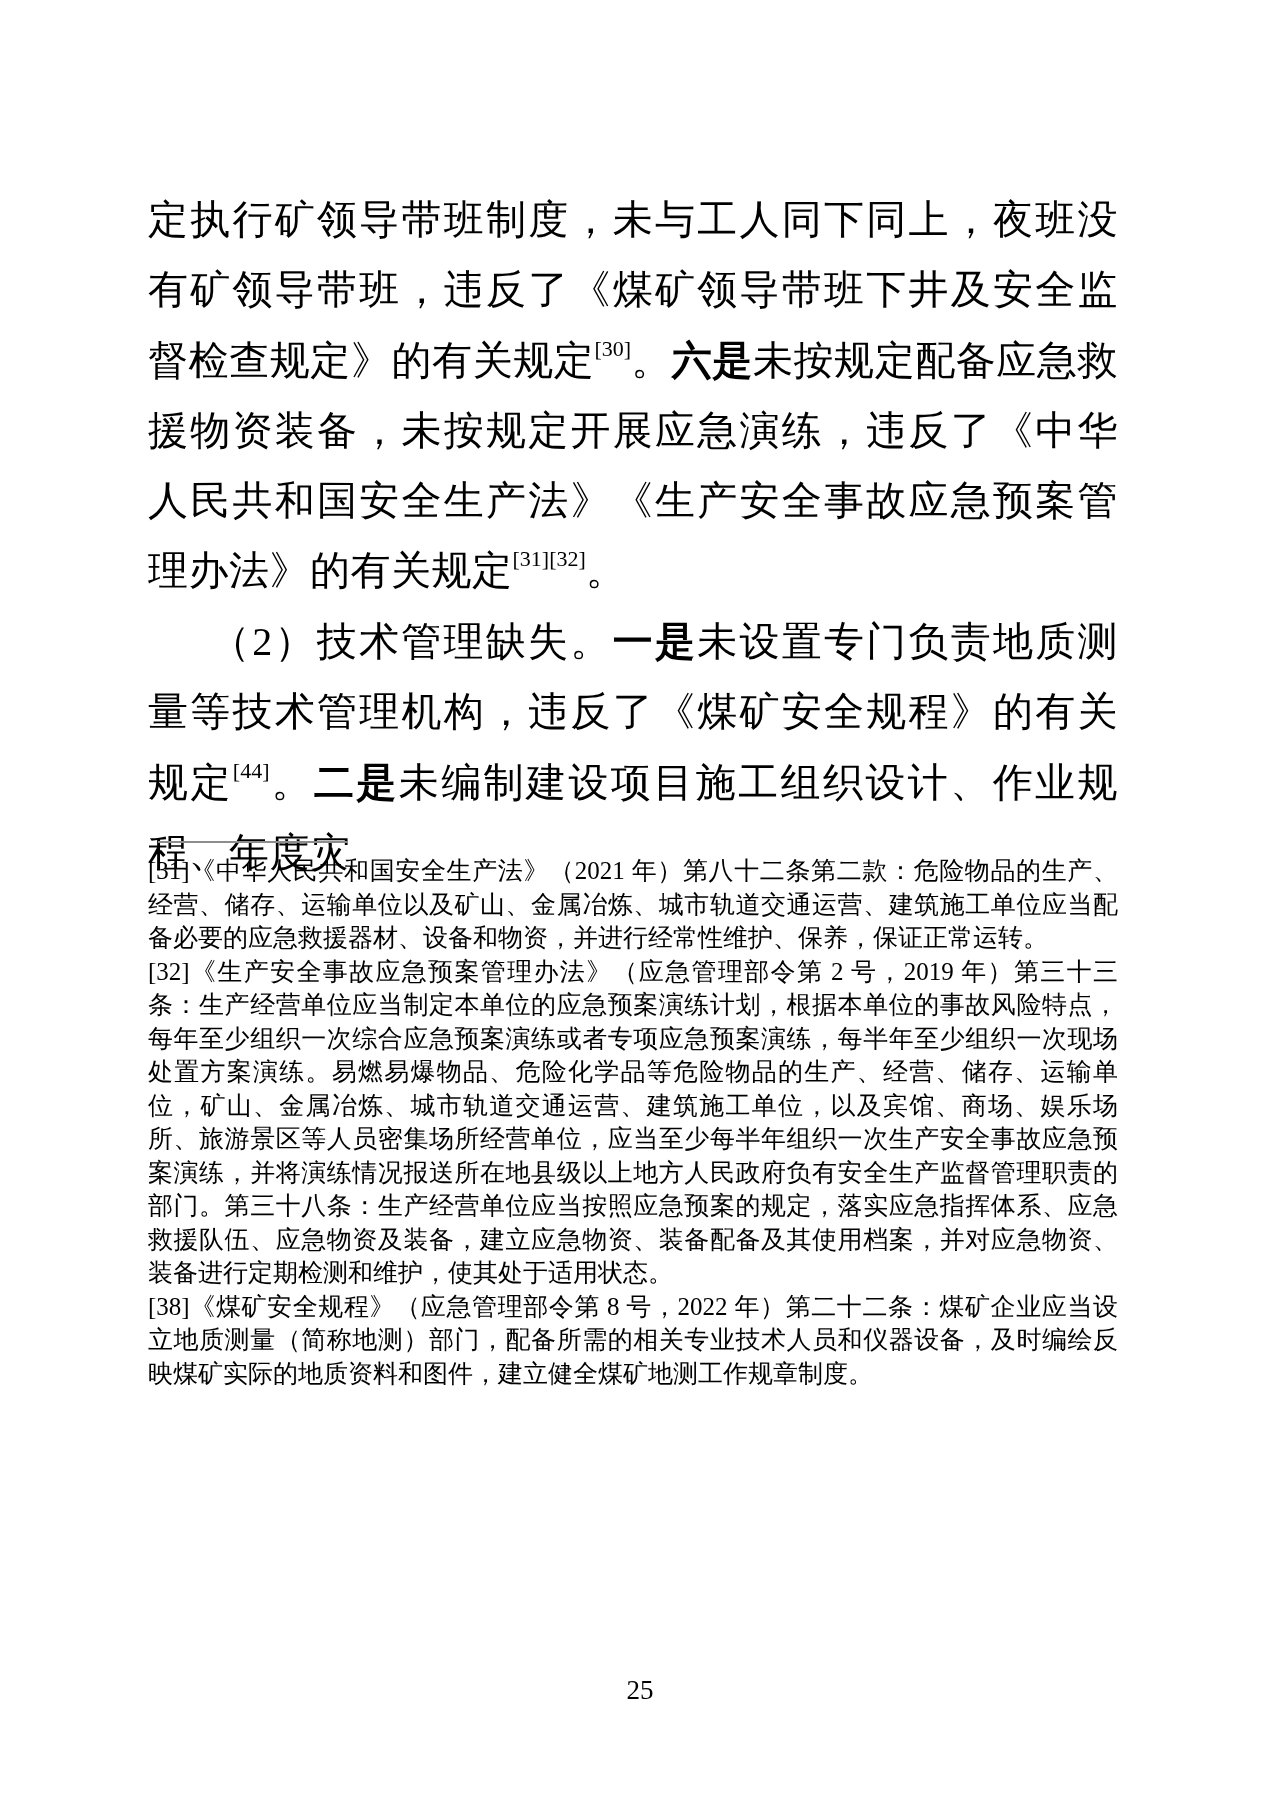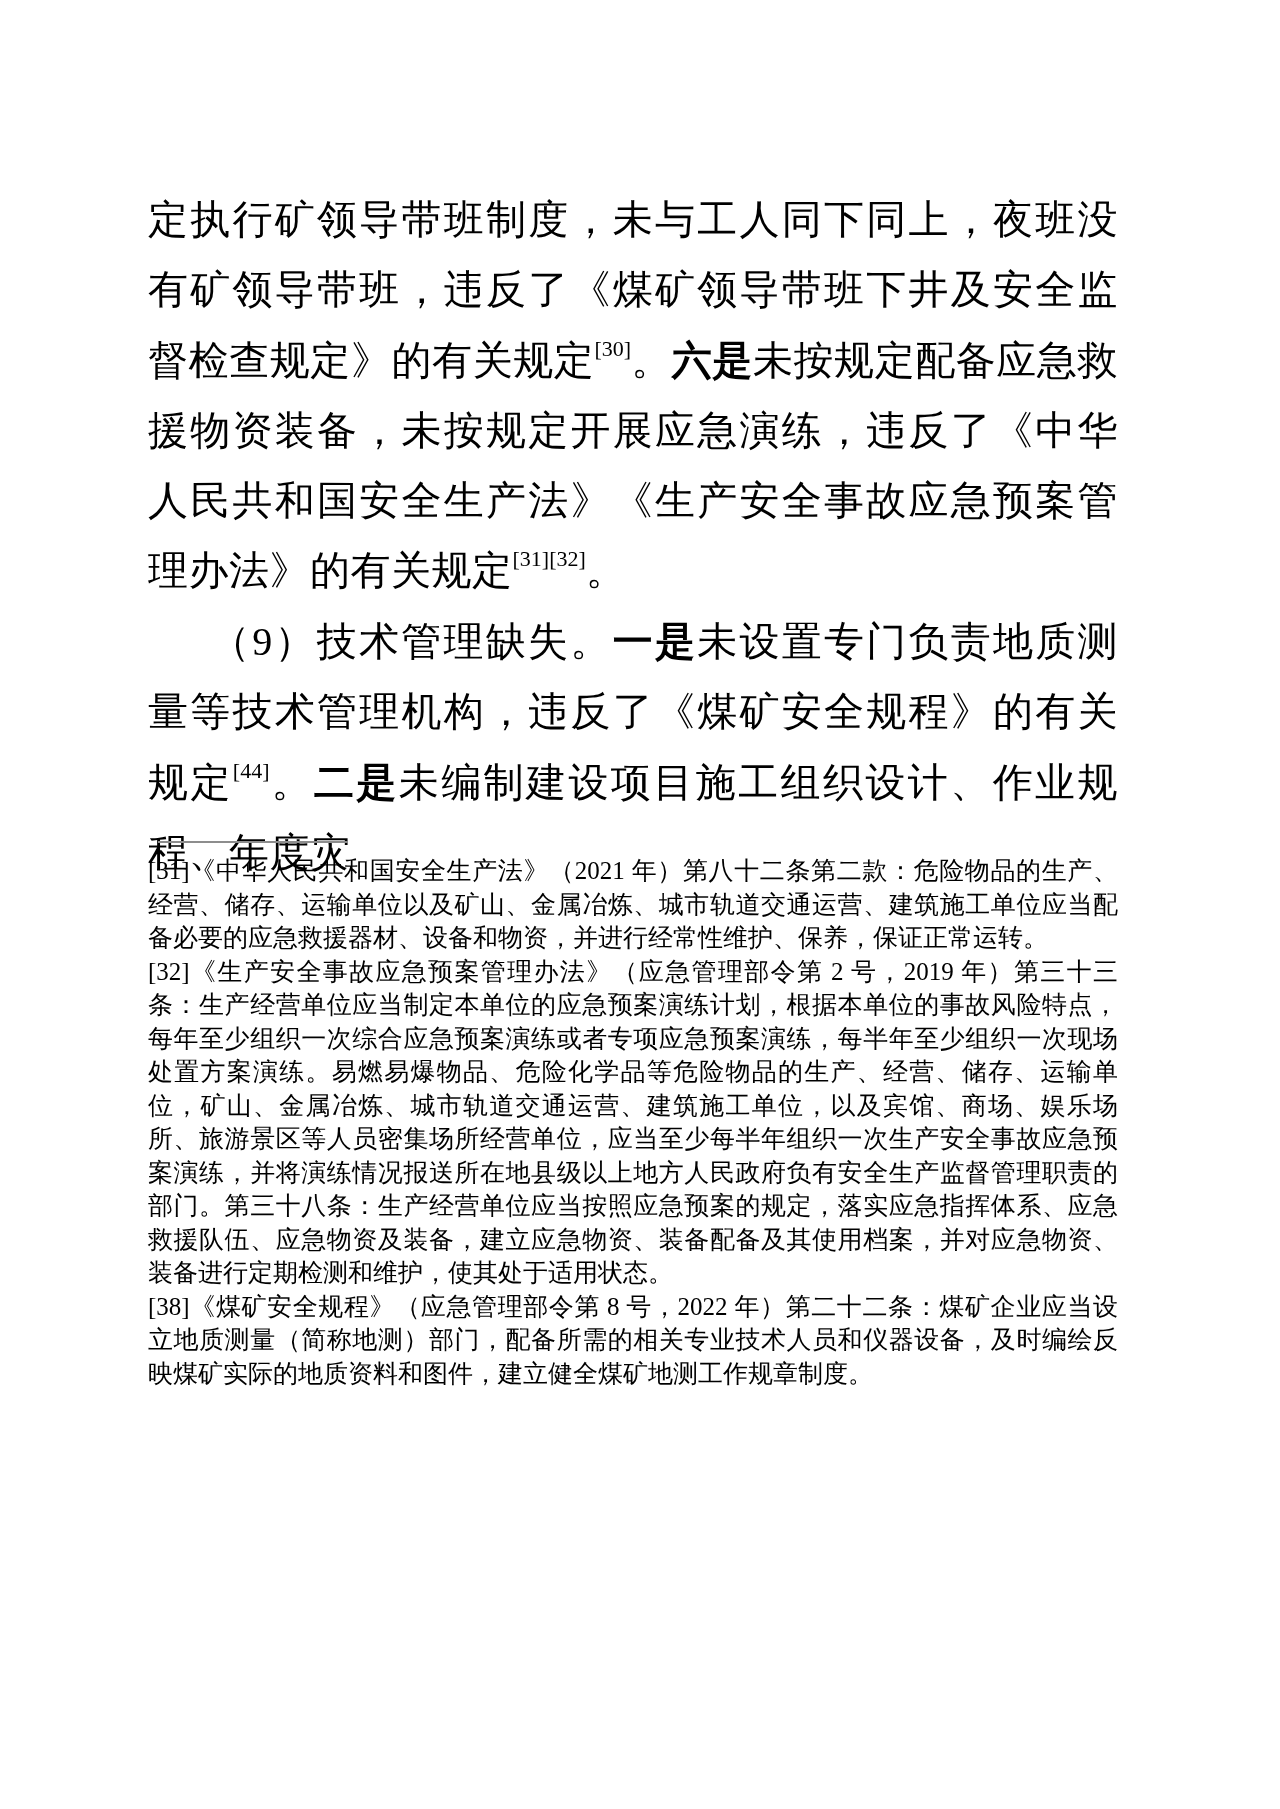--- a/index.html
+++ b/index.html
@@ -61,21 +61,22 @@
     font-size: 27px;
     line-height: 33px;
   }
 </style>
 </head>
 <body>
 
 <div class="page">
   <div class="main-text">
       <p class=""><span>定执行矿领导带班制度，未与工人同下同上，夜班没有矿领导带班，违反了《煤矿领导带班下井及安全监督检查规定》的有关规定</span><span class="sup">[30]</span><span>。</span><span class="em-bold">六是</span><span>未按规定配备应急救援物资装备，未按规定开展应急演练，违反了《中华人民共和国安全生产法》《生产安全事故应急预案管理办法》的有关规定</span><span class="sup">[31][32]</span><span>。</span></p>
-      <p class="indent"><span>（9）技术管理缺失。</span><span class="em-bold">一是</span><span>未设置专门负责地质测量等技术管理机构，违反了《煤矿安全规程》的有关规定</span><span class="sup">[44]</span><span>。</span><span class="em-bold">二是</span><span>未编制建设项目施工组织设计、作业规程、年度灾</span></p>
+      <p class="indent"><span>（2）技术管理缺失。</span><span class="em-bold">一是</span><span>未设置专门负责地质测量等技术管理机构，违反了《煤矿安全规程》的有关规定</span><span class="sup">[44]</span><span>。</span><span class="em-bold">二是</span><span>未编制建设项目施工组织设计、作业规程、年度灾</span></p>
     </div>
   <div class="footnote-sep"></div>
   <div class="footnotes">
       <p>[31]《中华人民共和国安全生产法》（2021 年）第八十二条第二款：危险物品的生产、经营、储存、运输单位以及矿山、金属冶炼、城市轨道交通运营、建筑施工单位应当配备必要的应急救援器材、设备和物资，并进行经常性维护、保养，保证正常运转。</p>
       <p>[32]《生产安全事故应急预案管理办法》（应急管理部令第 2 号，2019 年）第三十三条：生产经营单位应当制定本单位的应急预案演练计划，根据本单位的事故风险特点，每年至少组织一次综合应急预案演练或者专项应急预案演练，每半年至少组织一次现场处置方案演练。易燃易爆物品、危险化学品等危险物品的生产、经营、储存、运输单位，矿山、金属冶炼、城市轨道交通运营、建筑施工单位，以及宾馆、商场、娱乐场所、旅游景区等人员密集场所经营单位，应当至少每半年组织一次生产安全事故应急预案演练，并将演练情况报送所在地县级以上地方人民政府负有安全生产监督管理职责的部门。第三十八条：生产经营单位应当按照应急预案的规定，落实应急指挥体系、应急救援队伍、应急物资及装备，建立应急物资、装备配备及其使用档案，并对应急物资、装备进行定期检测和维护，使其处于适用状态。</p>
       <p>[38]《煤矿安全规程》（应急管理部令第 8 号，2022 年）第二十二条：煤矿企业应当设立地质测量（简称地测）部门，配备所需的相关专业技术人员和仪器设备，及时编绘反映煤矿实际的地质资料和图件，建立健全煤矿地测工作规章制度。</p>
     </div>
+  <div class="page-number">25</div>
 </div>
 
 </body></html>

